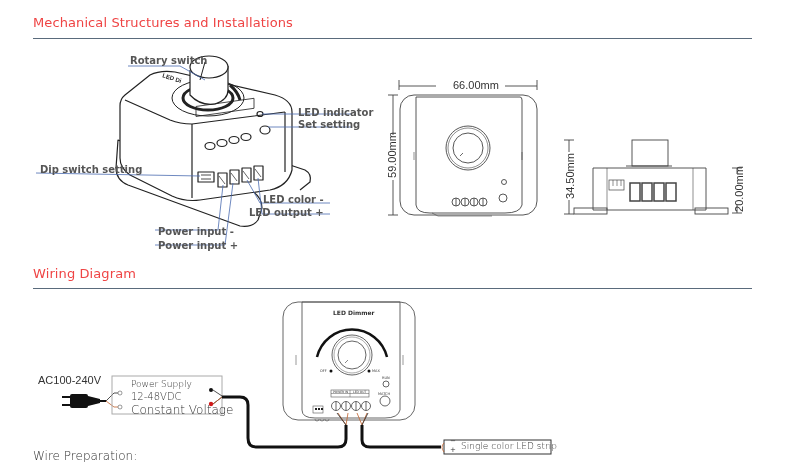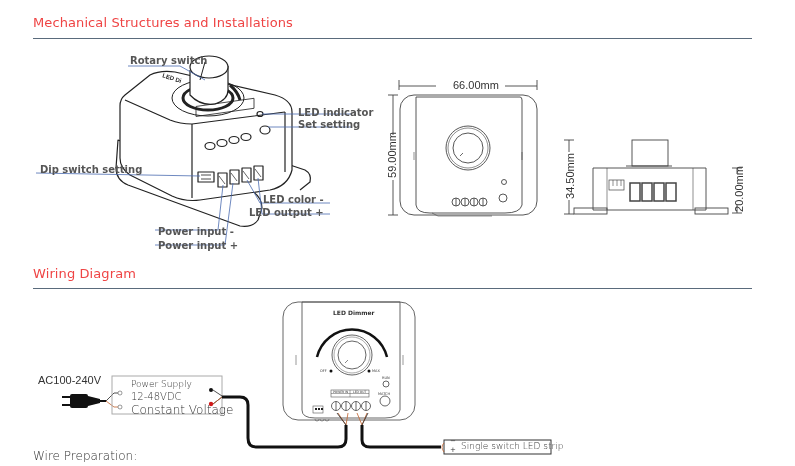--- a/index.html
+++ b/index.html
@@ -214,15 +214,15 @@
 <div class="lbl" style="left:333px; top:390px; font-size:3px;">POWER IN</div>
 <div class="lbl" style="left:353px; top:390px; font-size:3px;">LED OUT</div>
 
 <div class="lbl" style="left:38px; top:374px; font-size:11px; font-family:'Liberation Sans', sans-serif;">AC100-240V</div>
 <div class="lbl" style="left:131px; top:379px; font-size:9px; font-weight:300;">Power Supply</div>
 <div class="lbl" style="left:131px; top:391px; font-size:10px; font-weight:300;">12-48VDC</div>
 <div class="lbl" style="left:131px; top:403px; font-size:12px; font-weight:300;">Constant Voltage</div>
 
 <div class="lbl" style="left:450px; top:437px; font-size:7px;">−</div>
 <div class="lbl" style="left:450px; top:446px; font-size:7px;">+</div>
-<div class="lbl" style="left:461px; top:441px; font-size:9px; font-weight:300;">Single switch LED strip</div>
+<div class="lbl" style="left:461px; top:441px; font-size:9px; font-weight:300;">Single color LED strip</div>
 
 <div class="lbl" style="left:33px; top:449px; font-size:12px; font-weight:300;">Wire Preparation:</div>
 
 </body></html>

